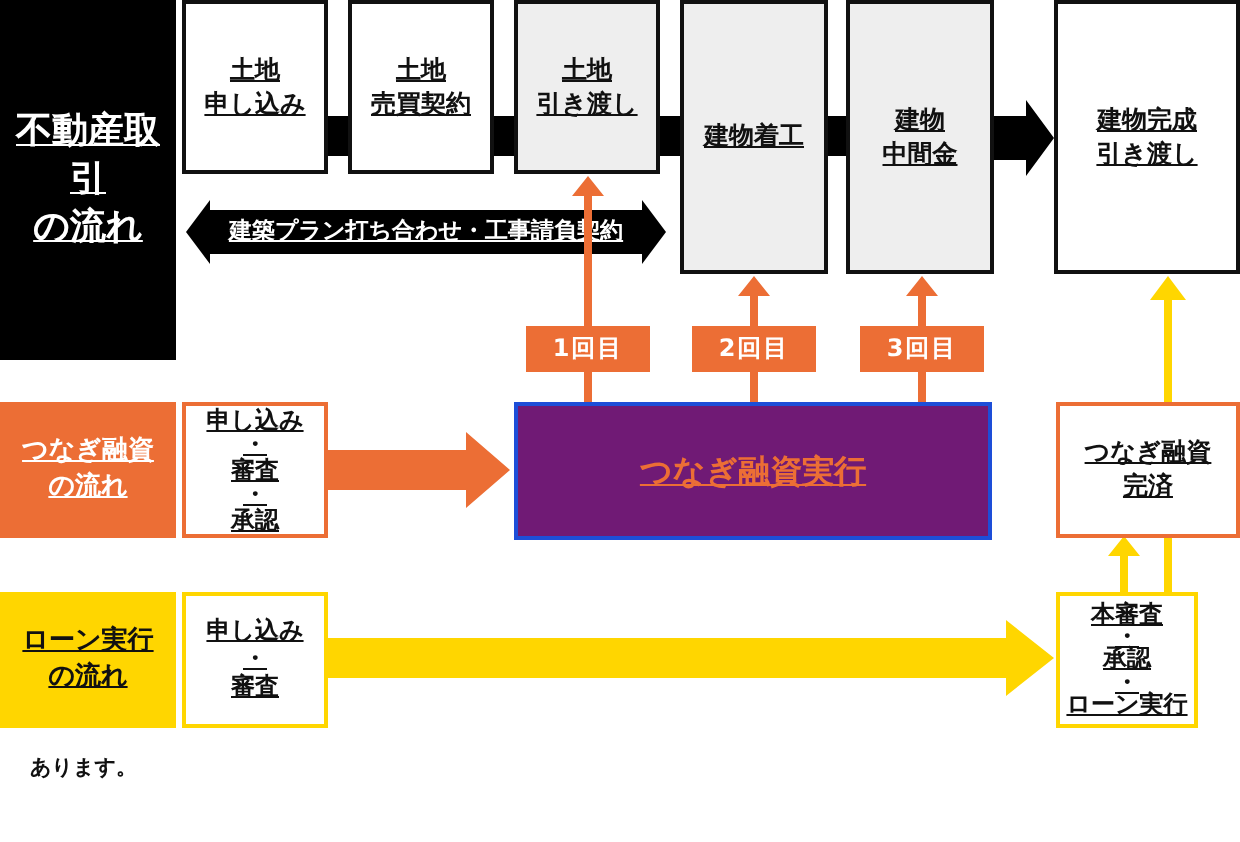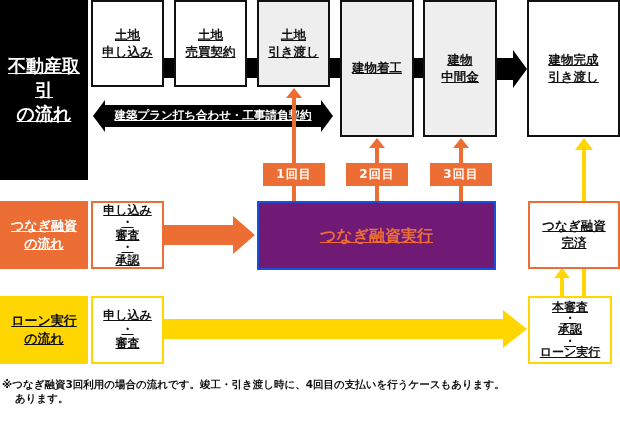--- a/index.html
+++ b/index.html
@@ -95,22 +95,21 @@
 <div class="box lbl-yellow" style="left:0;top:296px;width:88px;height:68px;">ローン実行
 の流れ</div>
 <div class="box ye-white" style="left:91px;top:296px;width:73px;height:68px;font-size:12px;line-height:1.15;">申し込み
 ・
 審査</div>
 
 <svg style="left:163px;top:310px;" width="364" height="38">
   <polygon points="0,9 340,9 340,0 364,19 340,38 340,29 0,29" fill="#ffd600"></polygon>
 </svg>
 
-<div class="box ye-white" style="left:528px;top:296px;width:84px;height:68px;font-size:12px;line-height:0.95;">本審査
+<div class="box ye-white" style="left:528px;top:296px;width:71px;height:68px;font-size:12px;line-height:0.95;">本審査
 ・
 承認
 ・
 ローン実行</div>
 
 <div class="notes">
-  <div class="note-line">※つなぎ融資3回利用の場合の流れです。竣工・引き渡し時に、4回目の支払いを行うケースもあります。</div>
   <div class="note-line note-indent">あります。</div>
 </div>
 
 </body></html>

